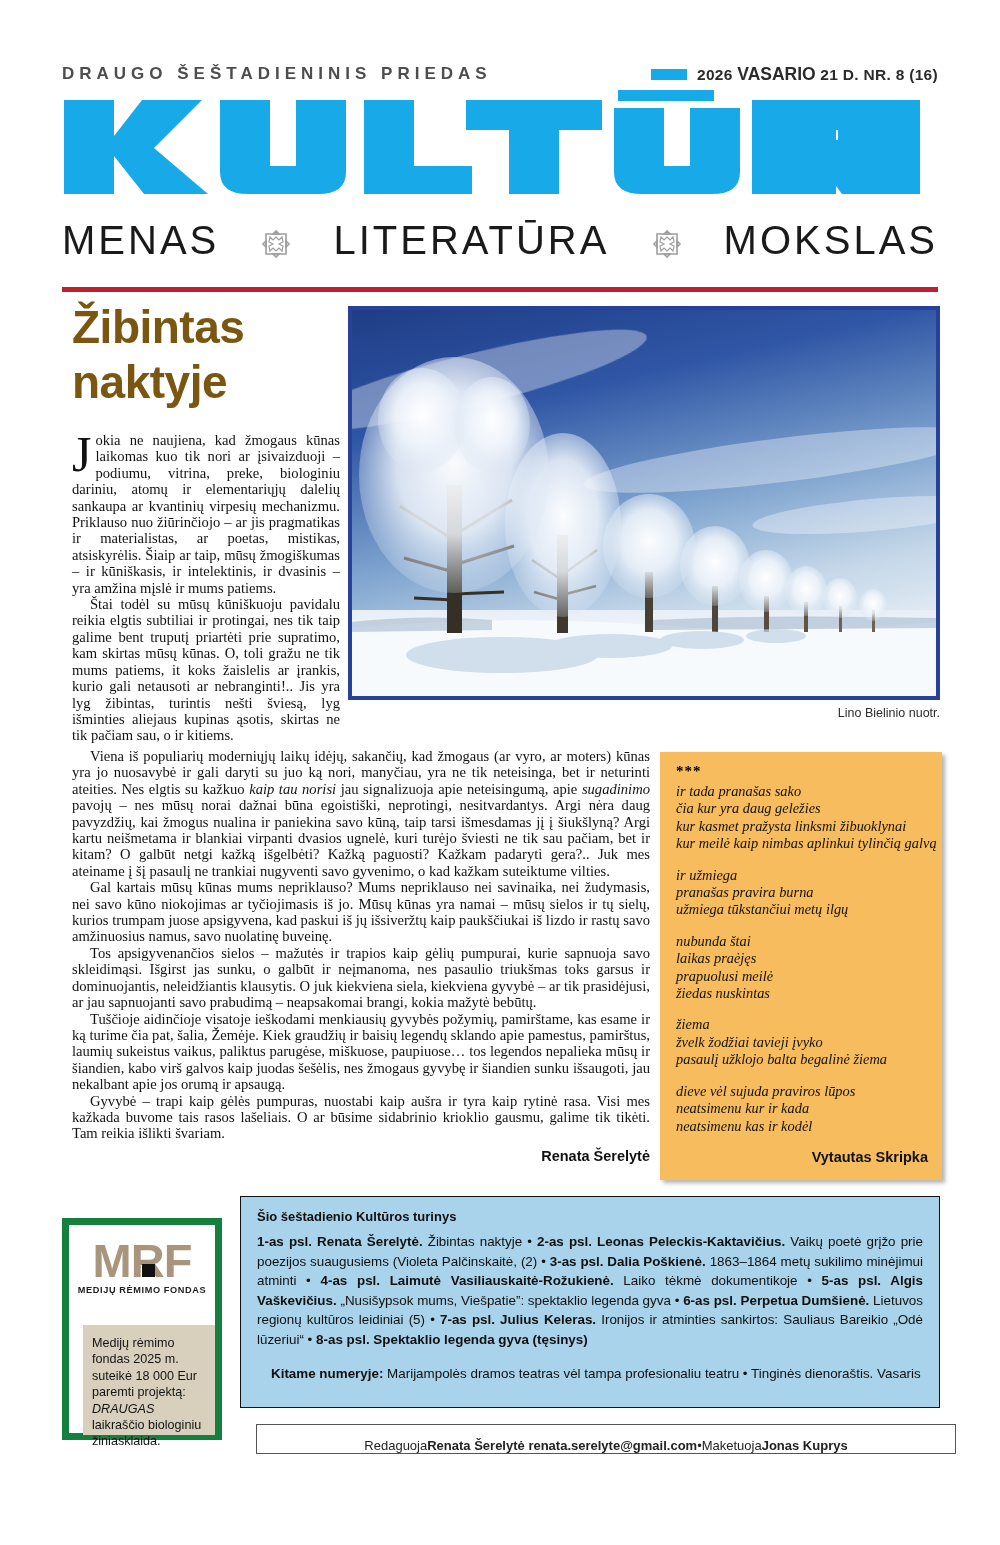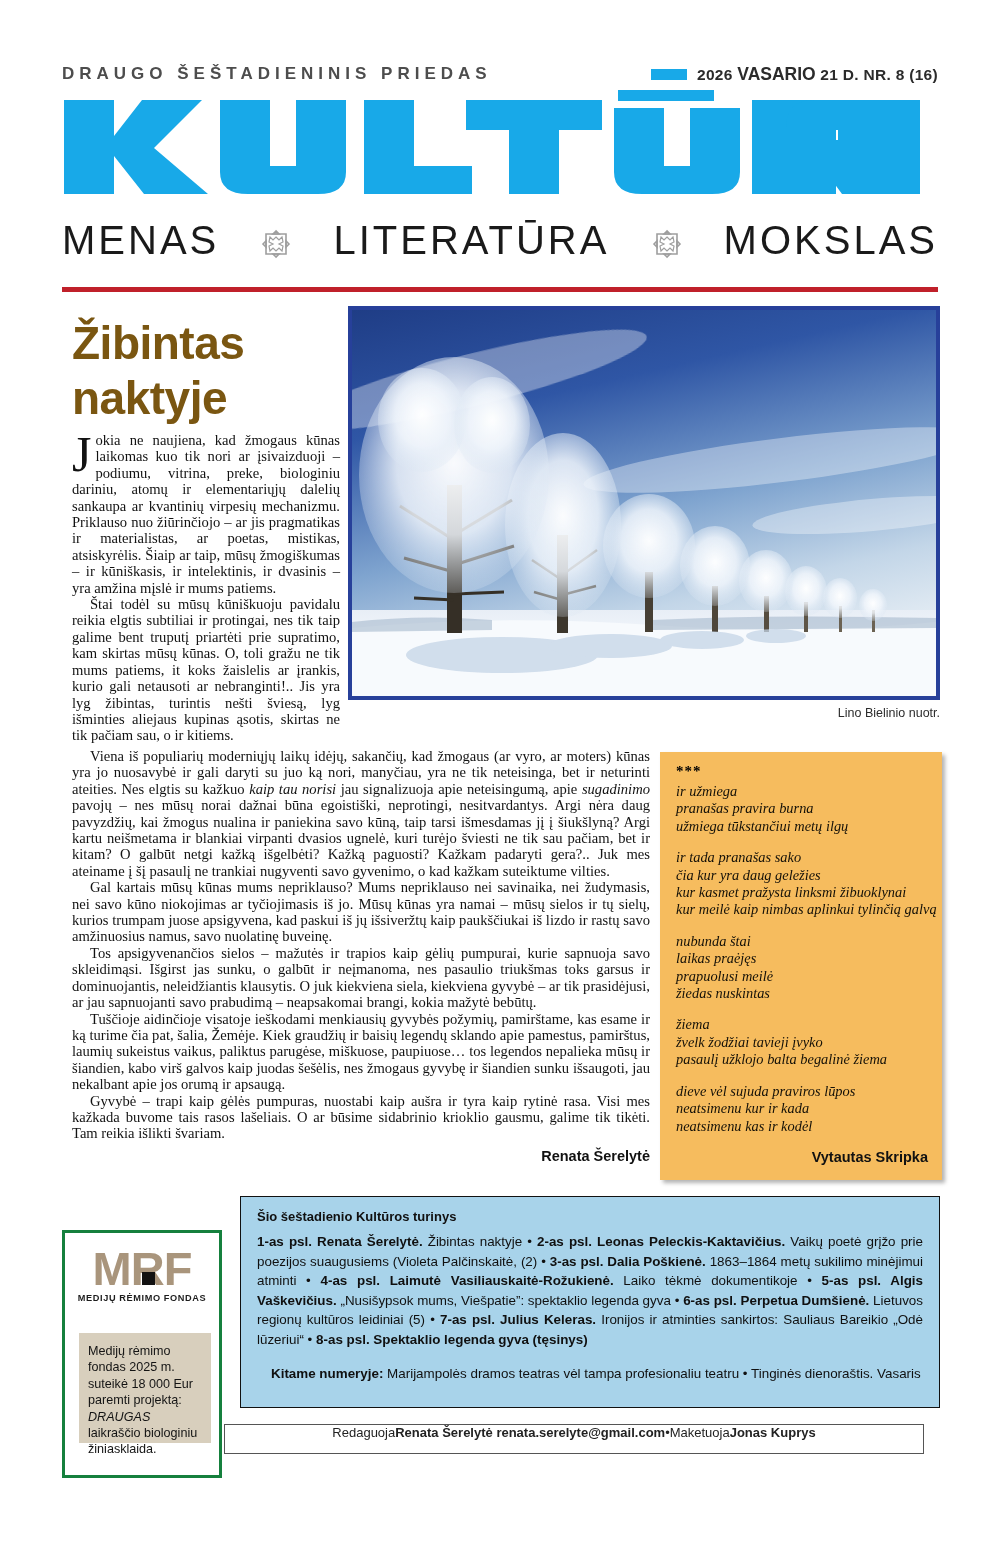--- a/index.html
+++ b/index.html
@@ -17,21 +17,21 @@
   .logo-wrap{position:relative;margin-top:4px;height:108px;}
   .logo-svg{display:block;width:876px;height:108px;}
 
   .sub-row{display:flex;align-items:flex-end;justify-content:space-between;margin-top:18px;height:44px;width:876px;}
   .sub-word{font-family:"Liberation Sans",sans-serif;font-size:40px;font-weight:300;letter-spacing:3.0px;color:#1a1a1a;line-height:1;}
   .orn{width:32px;height:32px;flex:0 0 32px;}
 
   .redrule{position:absolute;left:62px;top:287px;width:876px;height:5px;background:#c0202a;}
 
   
-  .headline{position:absolute;left:72px;top:316px;width:268px;font-family:"Liberation Sans",sans-serif;
+  .headline{position:absolute;left:72px;top:300px;width:268px;font-family:"Liberation Sans",sans-serif;
     font-size:46px;line-height:55px;font-weight:700;color:#7a5611;letter-spacing:-0.5px;}
 
   .photo{position:absolute;left:348px;top:306px;width:592px;height:394px;
     border:4px solid #27409a;box-sizing:border-box;overflow:hidden;background:#0d2a6b;}
   .photo-caption{position:absolute;left:348px;top:706px;width:592px;text-align:right;
     font-family:"Liberation Sans",sans-serif;font-size:12.5px;color:#2b2b2b;}
 
   .col-left{position:absolute;left:72px;top:432px;width:268px;}
   .wide{position:absolute;left:72px;top:748px;width:578px;}
 
@@ -43,38 +43,38 @@
 
   
   .poembox{position:absolute;left:660px;top:752px;width:282px;height:428px;background:#f6bc5e;
     box-shadow:3px 3px 4px rgba(0,0,0,.30);box-sizing:border-box;padding:12px 14px 10px 16px;}
   .poembox .stars{font-family:"Liberation Serif",serif;font-size:15px;font-weight:700;line-height:14px;margin-bottom:5px;letter-spacing:1px;}
   .poembox .stanza{font-family:"Liberation Serif",serif;font-style:italic;font-size:14.4px;line-height:17.4px;color:#151108;margin-bottom:14px;}
   .poembox .stanza div{white-space:nowrap;}
   .poem-sig{font-family:"Liberation Sans",sans-serif;font-weight:700;font-size:14.5px;text-align:right;margin-top:14px;color:#111;}
 
   
-  .mrfbox{position:absolute;left:62px;top:1218px;width:160px;height:248px;border:3px solid #15803d;box-sizing:border-box;background:#fff;margin-top:12px;}
+  .mrfbox{position:absolute;left:62px;top:1218px;width:160px;height:222px;border:7px solid #15803d;box-sizing:border-box;background:#fff;}
   .mrf-logo{position:relative;height:74px;padding-top:12px;text-align:center;}
   .mrf-letters{font-family:"Liberation Sans",sans-serif;font-weight:700;font-size:47px;letter-spacing:-1px;color:#a9957c;line-height:47px;display:inline-block;position:relative;}
   .mrf-dot{position:absolute;width:13px;height:13px;background:#111;left:49px;top:27px;}
   .mrf-sub{font-family:"Liberation Sans",sans-serif;font-size:9.2px;font-weight:700;letter-spacing:.6px;color:#1d1d1d;text-align:center;margin-top:1px;}
   .mrf-note{position:absolute;left:14px;top:100px;width:132px;height:110px;background:#d8cfbd;
     font-family:"Liberation Sans",sans-serif;font-size:12.6px;line-height:16.4px;color:#141414;padding:10px 9px;box-sizing:border-box;}
   .mrf-note i{font-style:italic;}
 
   .contents{position:absolute;left:240px;top:1196px;width:700px;height:212px;background:#a8d3ea;
     border:1px solid #111;box-sizing:border-box;padding:12px 16px 10px 16px;}
   .contents h2{margin:0 0 8px 0;font-family:"Liberation Sans",sans-serif;font-size:13px;font-weight:700;color:#101010;}
   .contents .body{font-family:"Liberation Sans",sans-serif;font-size:13.4px;line-height:19.6px;color:#101010;text-align:justify;}
   .contents .body b{font-weight:700;}
   .contents .next{margin-top:14px;font-family:"Liberation Sans",sans-serif;font-size:13.4px;line-height:19px;color:#101010;padding-left:14px;}
 
-  .footerbox{position:absolute;left:224px;top:1424px;width:700px;height:30px;border:1px solid #555;box-sizing:border-box;
-    display:flex;align-items:flex-start;justify-content:center;font-family:"Liberation Sans",sans-serif;font-size:13px;color:#222;}
+  .footerbox{position:absolute;left:256px;top:1424px;width:700px;height:30px;border:1px solid #555;box-sizing:border-box;
+    display:flex;align-items:flex-end;justify-content:center;font-family:"Liberation Sans",sans-serif;font-size:13px;color:#222;}
   .footerbox b{font-weight:700;}
 </style>
 </head>
 <body>
 
 <div class="page">
 
   <div class="masthead">
     <div class="kicker-row">
       <span class="kicker">DRAUGO ŠEŠTADIENINIS PRIEDAS</span>
@@ -236,29 +236,29 @@
     <p>Gal kartais mūsų kūnas mums nepriklauso? Mums nepriklauso nei savinaika, nei žudymasis, nei savo kūno niokojimas ar tyčiojimasis iš jo. Mūsų kūnas yra namai – mūsų sielos ir tų sielų, kurios trumpam juose apsigyvena, kad paskui iš jų išsiveržtų kaip paukščiukai iš lizdo ir rastų savo amžinuosius namus, savo nuolatinę buveinę.</p>
     <p>Tos apsigyvenančios sielos – mažutės ir trapios kaip gėlių pumpurai, kurie sapnuoja savo skleidimąsi. Išgirst jas sunku, o galbūt ir neįmanoma, nes pasaulio triukšmas toks garsus ir dominuojantis, neleidžiantis klausytis. O juk kiekviena siela, kiekviena gyvybė – ar tik prasidėjusi, ar jau sapnuojanti savo prabudimą – neapsakomai brangi, kokia mažytė bebūtų.</p>
     <p>Tuščioje aidinčioje visatoje ieškodami menkiausių gyvybės požymių, pamirštame, kas esame ir ką turime čia pat, šalia, Žemėje. Kiek graudžių ir baisių legendų sklando apie pamestus, pamirštus, laumių sukeistus vaikus, paliktus parugėse, miškuose, paupiuose… tos legendos nepalieka mūsų ir šiandien, kabo virš galvos kaip juodas šešėlis, nes žmogaus gyvybę ir šiandien sunku išsaugoti, jau nekalbant apie jos orumą ir apsaugą.</p>
     <p>Gyvybė – trapi kaip gėlės pumpuras, nuostabi kaip aušra ir tyra kaip rytinė rasa. Visi mes kažkada buvome tais rasos lašeliais. O ar būsime sidabrinio krioklio gausmu, galime tik tikėti. Tam reikia išlikti švariam.</p>
     <div class="sig">Renata Šerelytė</div>
   </div>
 
   <div class="poembox">
     <div class="stars">***</div>
     <div class="stanza">
-      <div>ir užmiega</div>
-      <div>pranašas  pravira burna</div>
-      <div>užmiega tūkstančiui metų ilgų</div>
-    </div>
-    <div class="stanza">
       <div>ir tada pranašas sako</div>
       <div>čia kur yra daug geležies</div>
       <div>kur kasmet  pražysta linksmi žibuoklynai</div>
       <div>kur meilė kaip nimbas aplinkui tylinčią galvą</div>
+    </div>
+    <div class="stanza">
+      <div>ir užmiega</div>
+      <div>pranašas  pravira burna</div>
+      <div>užmiega tūkstančiui metų ilgų</div>
     </div>
     <div class="stanza">
       <div>nubunda štai</div>
       <div>laikas  praėjęs</div>
       <div>prapuolusi meilė</div>
       <div>žiedas nuskintas</div>
     </div>
     <div class="stanza">
       <div>žiema</div>
       <div>žvelk žodžiai tavieji įvyko</div>

